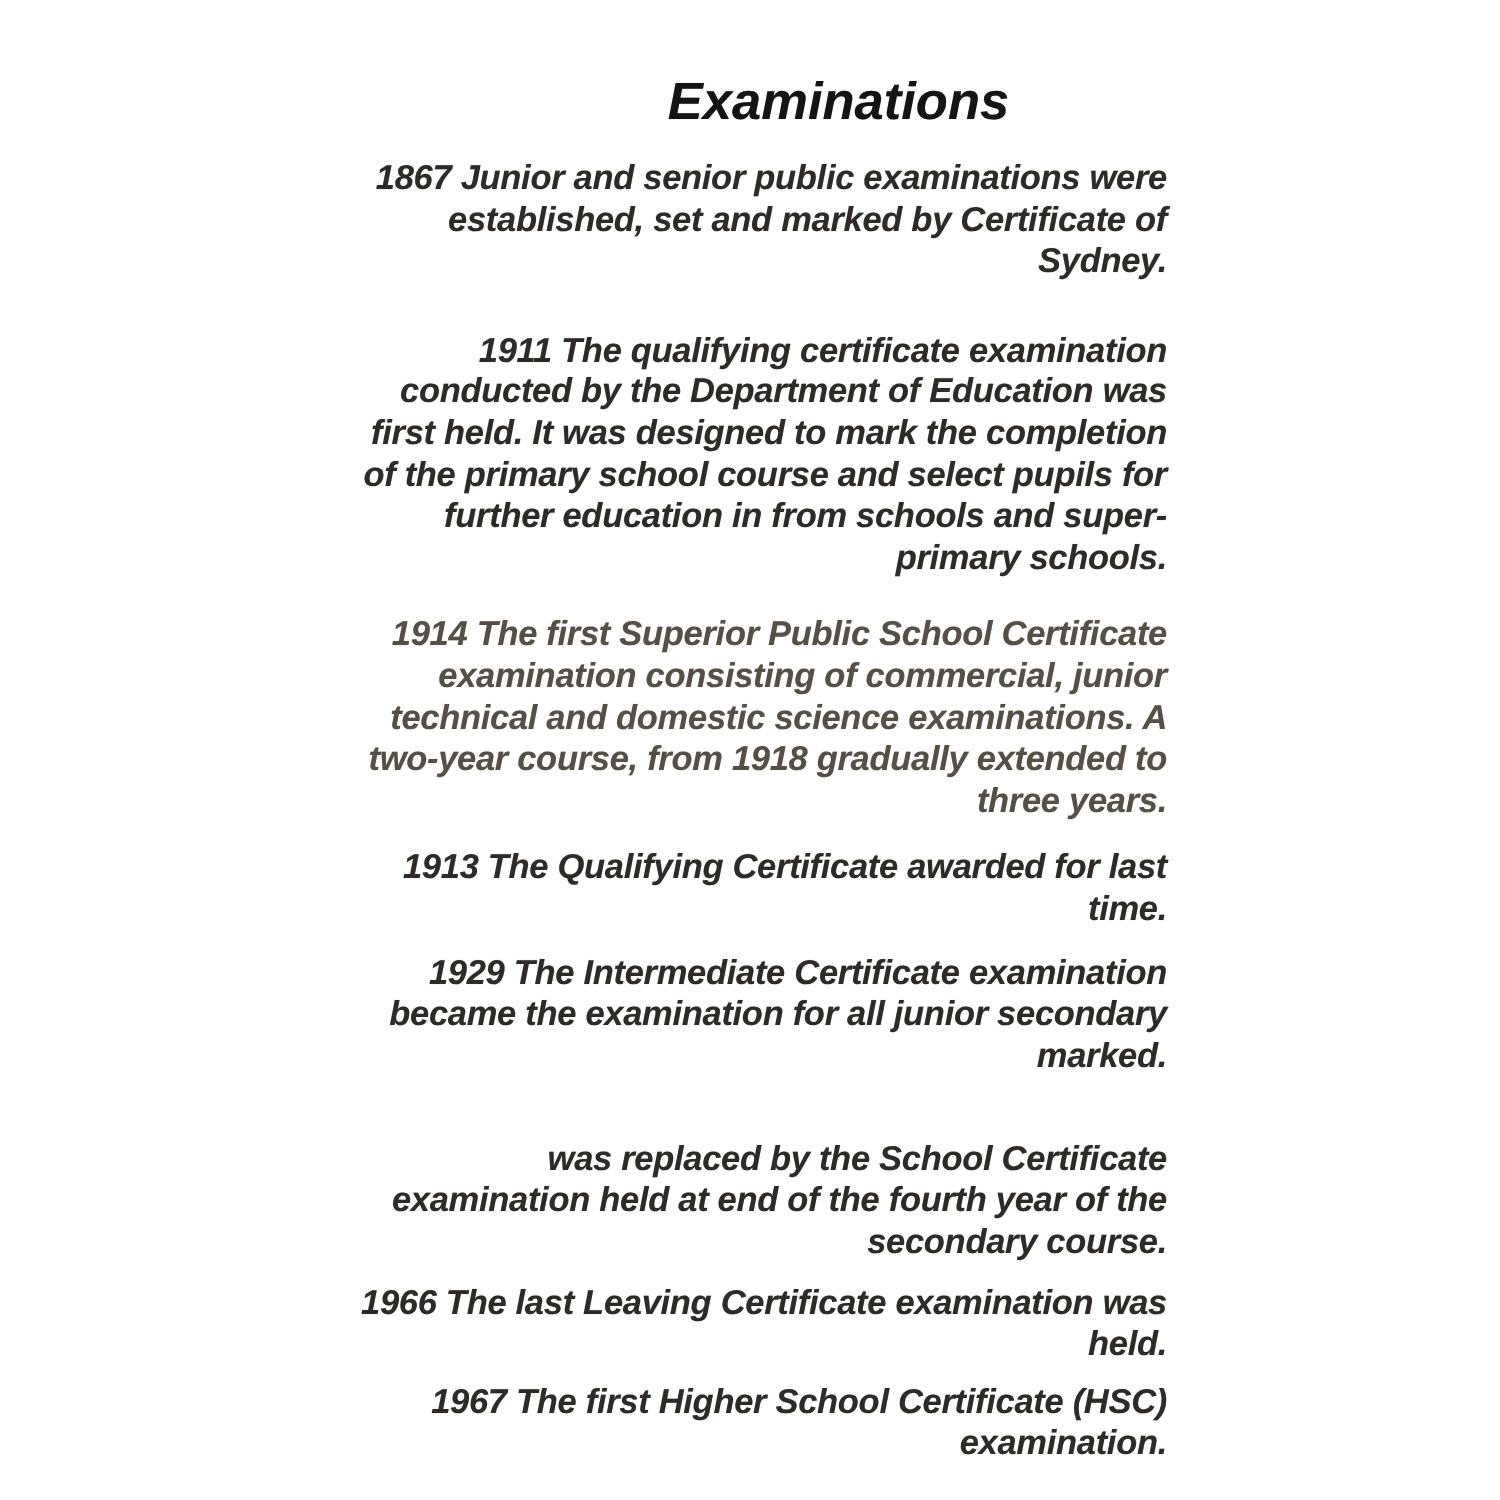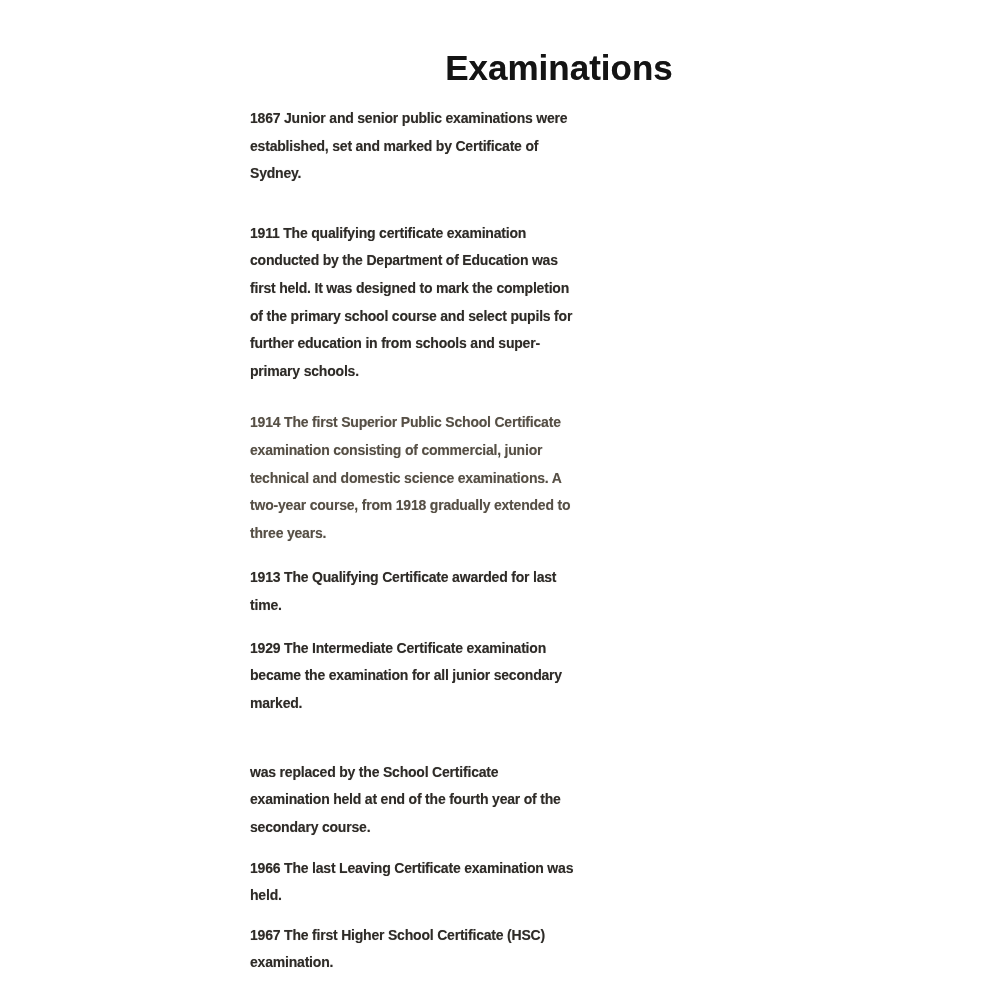--- a/index.html
+++ b/index.html
@@ -10,42 +10,44 @@
     background: var(--background, #ffffff);
     overflow: hidden;
     font-family: "Liberation Sans", sans-serif;
   }
   .page {
     position: relative;
     width: 1000px;
     height: 912px;
     box-sizing: border-box;
     padding: 50px 120px 0 238px;
+    font-style: italic;
   }
   .page-title {
     margin: 0 0 20px 0;
     font-size: 35px;
     font-weight: bold;
     letter-spacing: 0px;
     color: var(--title_text, #141414);
     text-align: center;
     line-height: 35px;
     text-shadow: 0 0 0.6px rgba(20,20,20,0.45);
   }
   .timeline {
     width: 540px;
   }
   .entry {
-    margin: 12px;
-    font-size: 14px;
+    margin: 0;
+    font-size: 23px;
     font-weight: bold;
     letter-spacing: -0.2px;
     line-height: 27.6px;
     color: var(--body_text, #2e2b27);
     text-shadow: 0 0 0.7px rgba(46,43,39,0.4);
+    text-align: right;
   }
   .entry .line { white-space: nowrap; }
   .entry.muted {
     color: var(--muted_text, #564f45);
     text-shadow: 0 0 0.7px rgba(86,79,69,0.4);
   }
   
   .entry-1867 { margin-bottom: 32px; }
   .entry-1911 { margin-bottom: 24px; }
   .entry-1914 { margin-bottom: 17px; }

